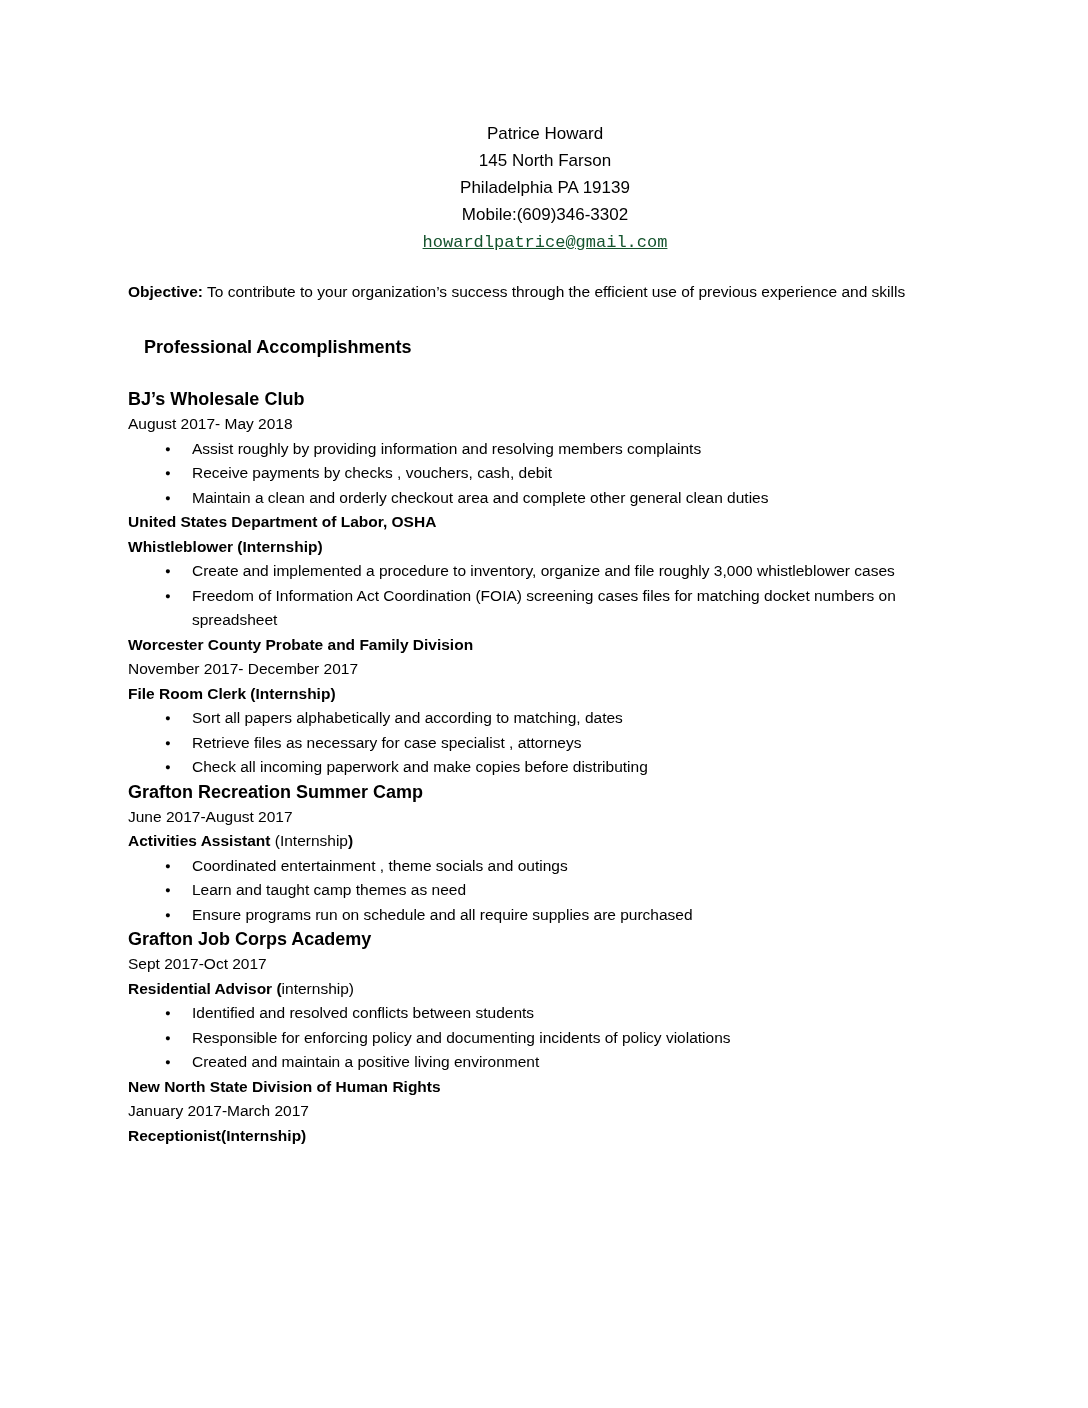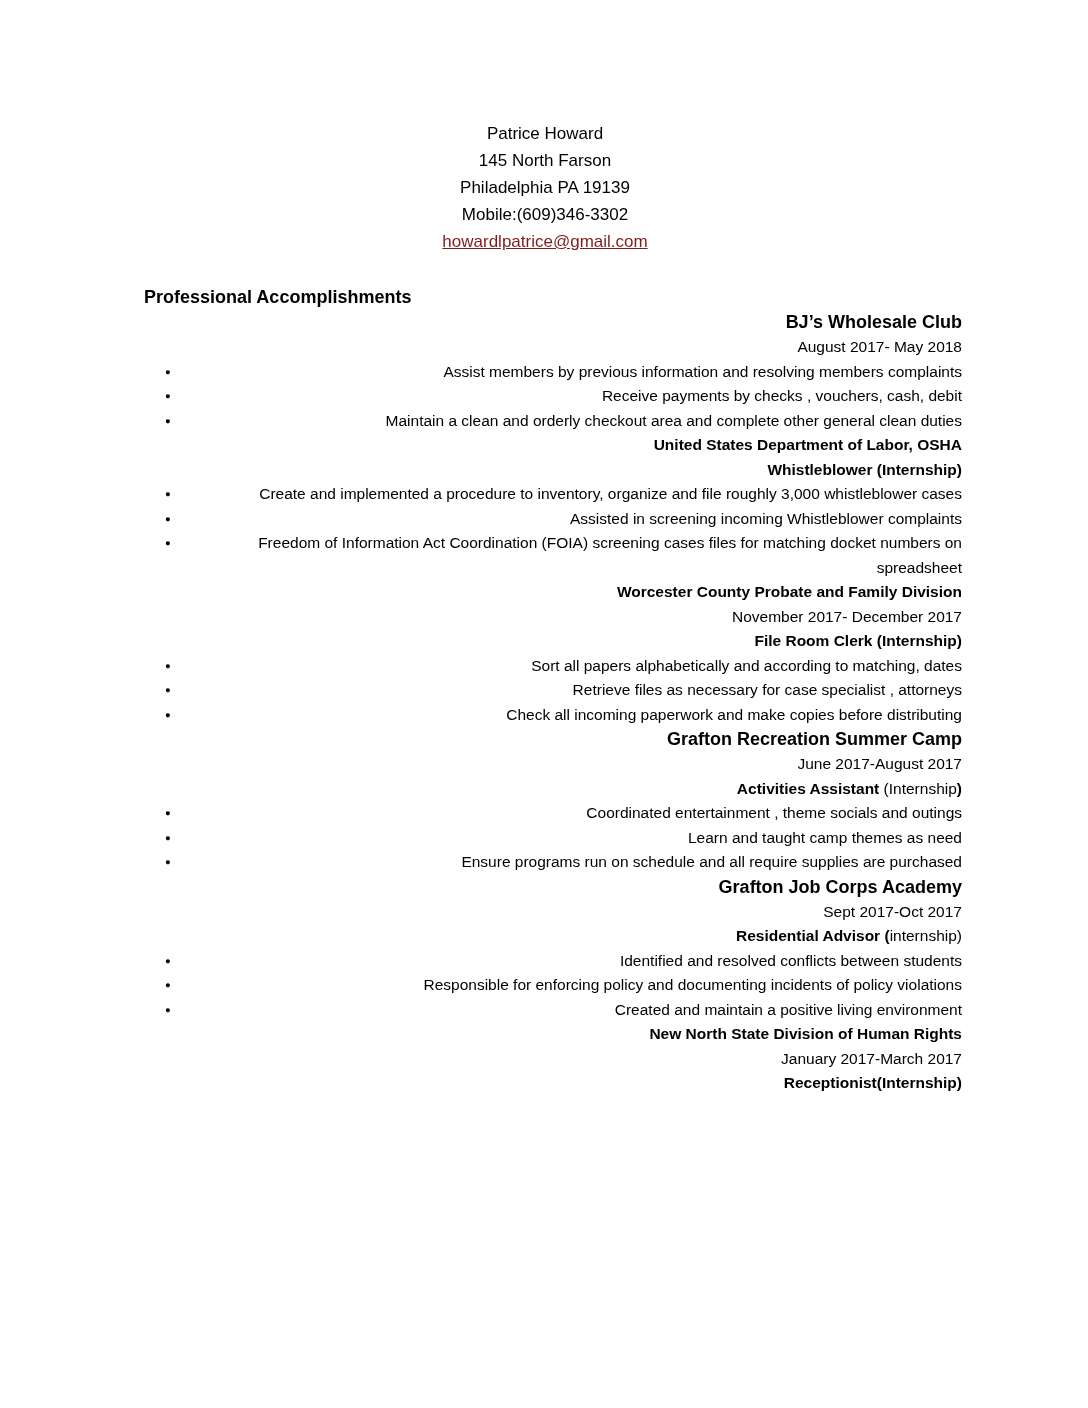--- a/index.html
+++ b/index.html
@@ -34,21 +34,21 @@
     line-height: 27px;
     max-width: 838px;
   }
   .b { font-weight: bold; }
   .section-title {
     font-size: 18px;
     font-weight: bold;
     line-height: 25px;
     margin: 30px 0 0 16px;
   }
-  .jobs { max-width: 838px; text-align: right; }
+  .jobs { margin-top: 27px; max-width: 838px; }
   .job { margin: 0; }
   .company { font-weight: bold; line-height: 24.5px; }
   .company.large { font-size: 18px; line-height: 25px; }
   .dates { line-height: 24.5px; }
   .jobtitle { line-height: 24.5px; }
   ul.duties {
     margin: 0;
     padding: 0;
     list-style: none;
   }
@@ -70,45 +70,45 @@
 <body>
 
 <div class="page">
 
   <div class="contact-header">
     <div class="line">Patrice Howard</div>
     <div class="line">145 North Farson</div>
     <div class="line">Philadelphia PA 19139</div>
     <div class="line">Mobile:(609)346-3302</div>
     <div class="line">
-      <a class="email-link" style="color: #7f1d1d;">howardlpatrice@gmail.com</a>
+      <a class="email-link" style="color: #14532d; font-family: Liberation Mono, monospace;">howardlpatrice@gmail.com</a>
     </div>
   </div>
 
+  <p class="objective"><span class="b">Objective:</span><span> To contribute to your organization’s success through the efficient use of previous experience and skills</span></p>
 
   <div class="section-title">Professional Accomplishments</div>
 
   <div class="jobs">
 
     <div class="job">
       <div class="company large">BJ’s Wholesale Club</div>
       <div class="dates">August 2017- May 2018</div>
       <ul class="duties">
-        <li>Assist members by previous information and resolving members complaints</li>
+        <li>Assist roughly by providing information and resolving members complaints</li>
         <li>Receive payments by checks , vouchers, cash, debit</li>
         <li>Maintain a clean and orderly checkout area and complete other general clean duties</li>
       </ul>
     </div>
 
     <div class="job">
       <div class="company">United States Department of Labor, OSHA</div>
       <div class="jobtitle"><span class="b">Whistleblower (Internship)</span><span></span><span class="b"></span></div>
       <ul class="duties">
         <li>Create and implemented a procedure to inventory, organize and file roughly 3,000 whistleblower cases</li>
-        <li>Assisted in screening incoming Whistleblower complaints</li>
         <li>Freedom of Information Act Coordination (FOIA) screening cases files for matching docket numbers on spreadsheet</li>
       </ul>
     </div>
 
     <div class="job">
       <div class="company">Worcester County Probate and Family Division</div>
       <div class="dates">November 2017- December 2017</div>
       <div class="jobtitle"><span class="b">File Room Clerk (Internship)</span><span></span><span class="b"></span></div>
       <ul class="duties">
         <li>Sort all papers alphabetically and according to matching, dates</li>

